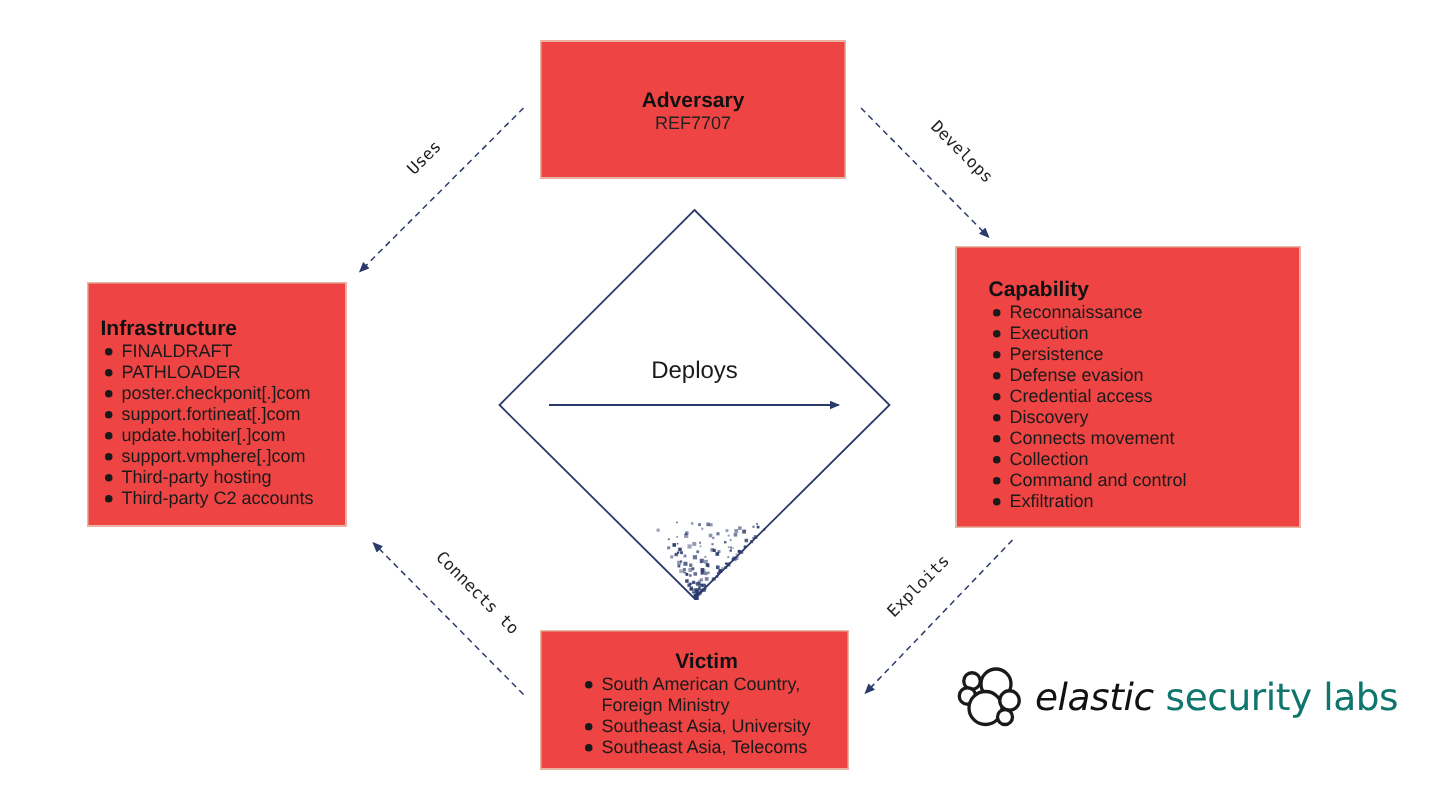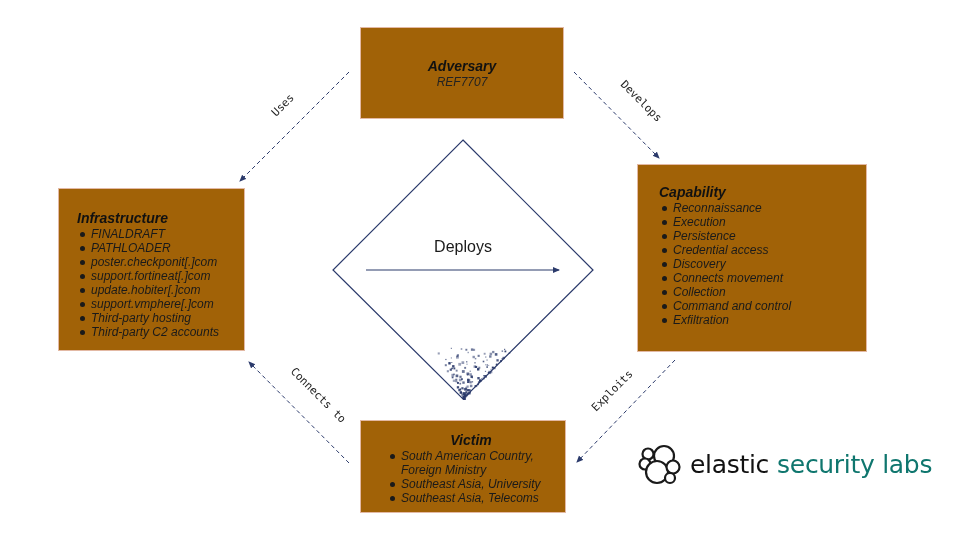--- a/index.html
+++ b/index.html
@@ -12,22 +12,21 @@
     height: 540px;
     position: relative;
     overflow: hidden;
     font-family: "Liberation Sans", "DejaVu Sans", sans-serif;
     color: #111111;
   }
   .box {
     position: absolute;
     box-sizing: border-box;
     border: 1.3px solid #e3b9a4;
-    background: #a16207;
-    font-style: italic;
+    background: #ef4444;
   }
   .box-title {
     font-weight: bold;
     font-size: 14px;
     line-height: 17px;
     color: #111;
   }
   .box-sub {
     font-size: 12px;
     line-height: 14px;
@@ -55,22 +54,22 @@
     border-radius: 50%;
     background: #1a1a1a;
   }
 
   #adversary {
     left: 360px; top: 27px; width: 204px; height: 92px;
     text-align: center;
     display: flex; flex-direction: column; justify-content: center; align-items: center;
   }
   #infrastructure {
-    left: 58px; top: 188px; width: 187px; height: 163px;
-    padding: 21px 0 0 18px;
+    left: 58px; top: 188px; width: 173px; height: 163px;
+    padding: 21px 0 0 8px;
   }
   #capability {
     left: 637px; top: 164px; width: 230px; height: 188px;
     padding: 19px 0 12px 21px;
   }
   #victim {
     left: 360px; top: 420px; width: 206px; height: 93px;
     padding: 11px 0 0 26px;
   }
   #victim .box-title { text-align: center; padding-right: 10px; }
@@ -95,21 +94,21 @@
     left: 638px; top: 443px;
     display: flex; align-items: center;
   }
   #logo .brand {
     font-family: "DejaVu Sans", sans-serif;
     font-size: 25px;
     color: #222;
     margin-left: 6px;
     letter-spacing: -0.3px;
   }
-  #logo .brand-bold { font-weight: normal; color: #111; }
+  #logo .brand-bold { font-weight: normal; color: #111; font-style: italic; }
   #logo .brand-light { font-weight: normal; color: #0f766e; margin-left: 8px; }
 </style>
 </head>
 <body>
 
 <svg class="overlay" viewBox="0 0 960 540">
   <defs>
     <marker id="arrowhead" markerWidth="8" markerHeight="8" refX="6" refY="3" orient="auto" markerUnits="userSpaceOnUse">
       <path d="M0,0 L7,3 L0,6 Z" fill="#2b3a6b"></path>
     </marker>
@@ -323,20 +322,21 @@
     <li>Third-party C2 accounts</li>
   </ul>
 </div>
 
 <div class="box" id="capability">
   <div class="box-title">Capability</div>
   <ul class="items">
     <li>Reconnaissance</li>
     <li>Execution</li>
     <li>Persistence</li>
+    <li>Defense evasion</li>
     <li>Credential access</li>
     <li>Discovery</li>
     <li>Connects movement</li>
     <li>Collection</li>
     <li>Command and control</li>
     <li>Exfiltration</li>
   </ul>
 </div>
 
 <div class="box" id="victim">

